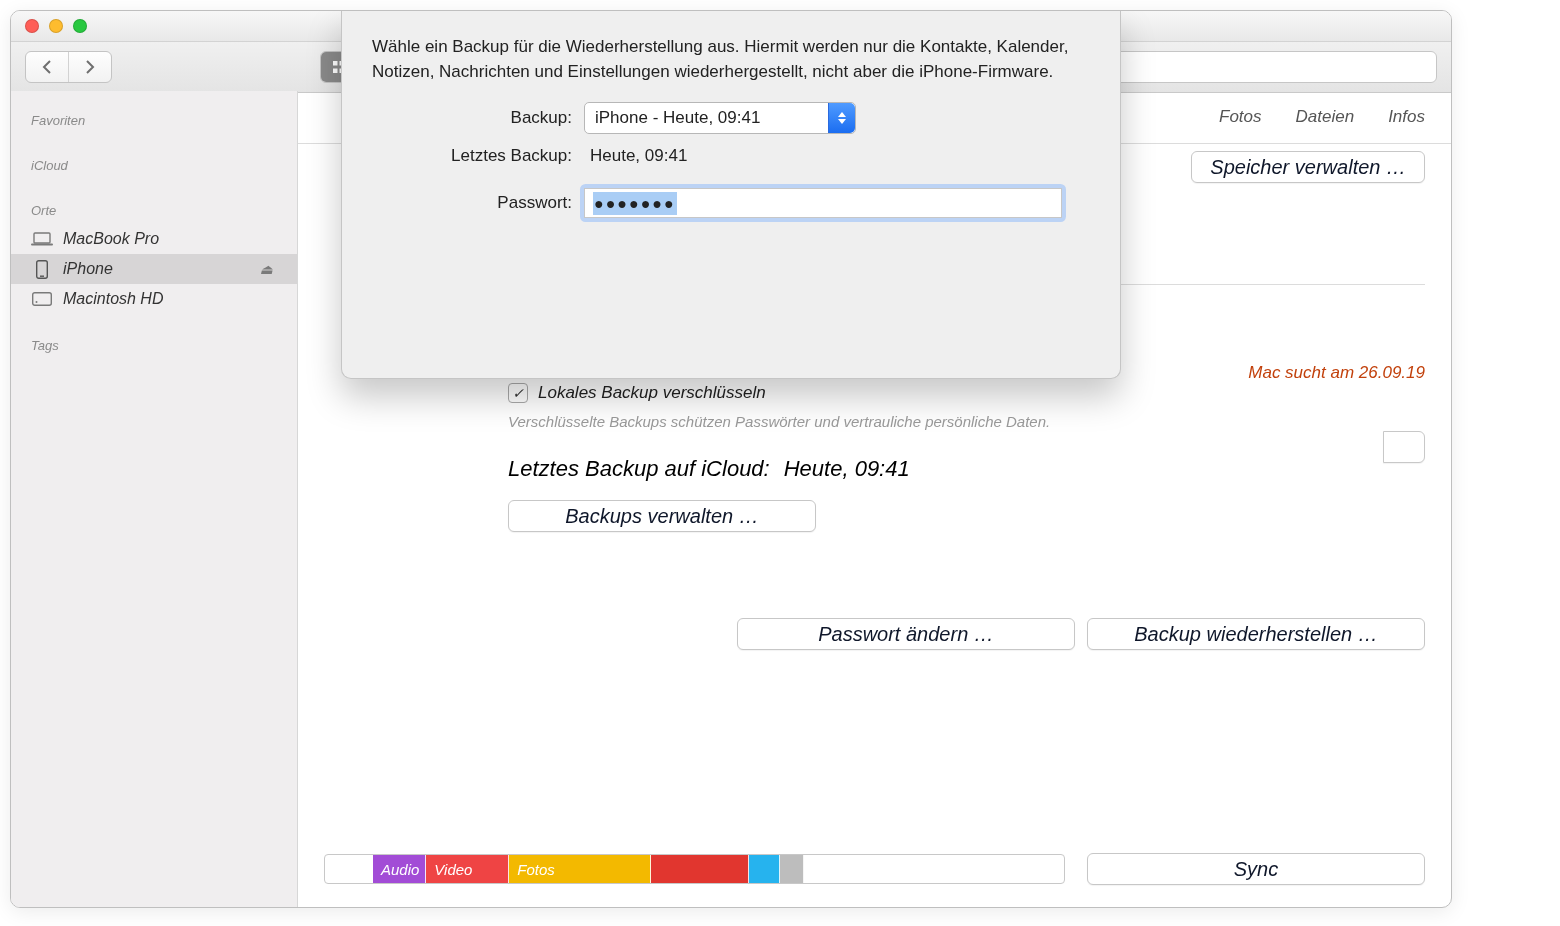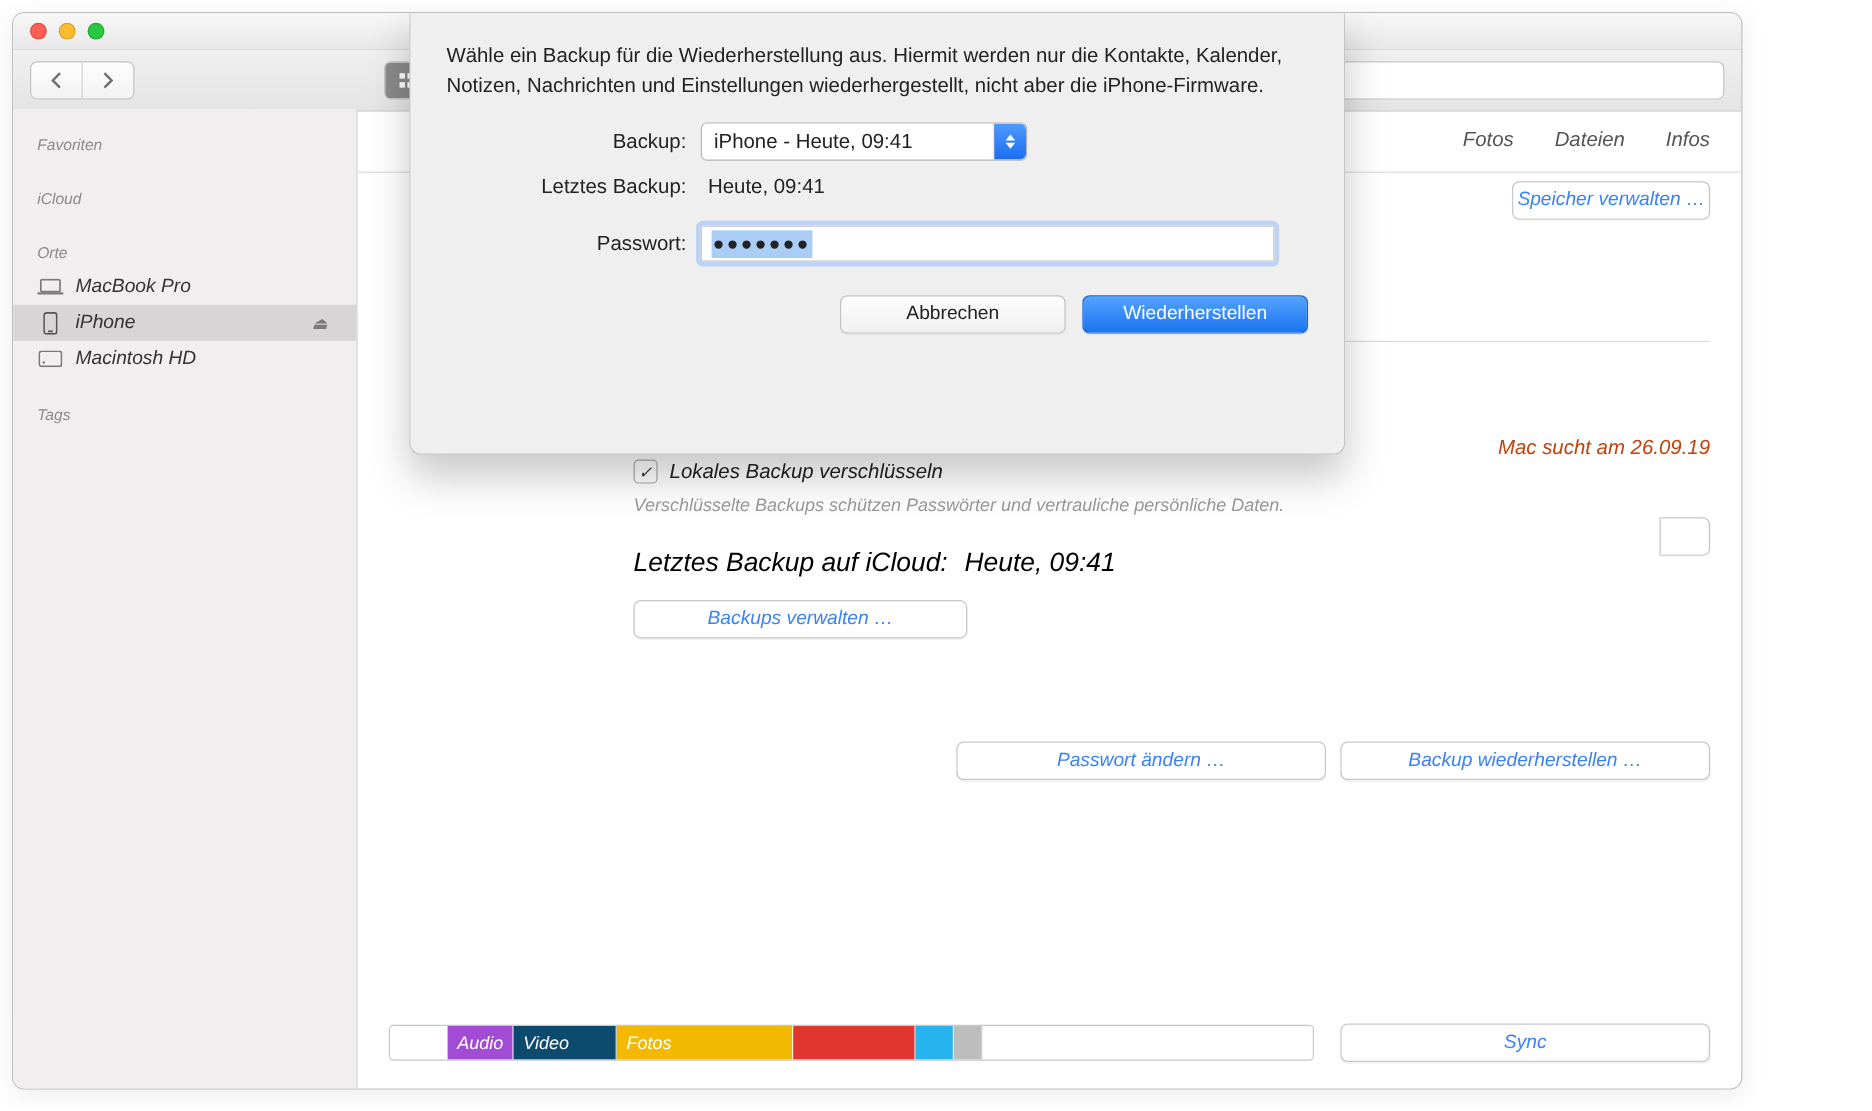--- a/index.html
+++ b/index.html
@@ -86,24 +86,24 @@
   .sidebar{width:286px;flex-shrink:0;background:var(--sidebar);border-right:1px solid #d7d7d7;padding:12px 0 0 0;}
   .sidecat{font-size:13px;color:#8a8a8a;padding:10px 20px 6px;}
   .sideitem{display:flex;align-items:center;gap:10px;padding:6px 20px;font-size:16px;color:#333;position:relative;}
   .sideitem.sel{background:#d7d5d6;}
   .sicon{width:22px;height:18px;display:inline-flex;align-items:center;justify-content:center;}
   .eject{font-size:14px;color:#7a7a7a;margin-left:auto;margin-right:4px;}
   .content{flex:1;position:relative;overflow:hidden;}
 
   
   .tabs{height:52px;border-bottom:1px solid #dcdcdc;display:flex;align-items:center;justify-content:flex-end;gap:34px;padding:0 26px;font-size:17px;color:#555;}
-  .pillbtn{height:30px;padding:0 3px;background:#fff;border:1px solid #c7c7c7;border-radius:6px;font-size:16px;color:#3b82f6;display:inline-flex;align-items:center;box-shadow:0 1px 1px rgba(0,0,0,.05);}
+  .pillbtn{height:30px;padding:0 18px;background:#fff;border:1px solid #c7c7c7;border-radius:6px;font-size:20px;color:#0f172a;display:inline-flex;align-items:center;box-shadow:0 1px 1px rgba(0,0,0,.05);}
 
   .page{padding:110px 26px 0 60px;}
-  .section{display:flex;gap:28px;align-items:flex-start;margin-top:24px;}
+  .section{display:flex;gap:8px;align-items:flex-start;margin-top:24px;}
   .section .lab{width:142px;text-align:right;font-weight:700;font-size:17px;color:#222;padding-top:2px;}
   .section .bodycol{flex:1;display:flex;flex-direction:column;gap:10px;}
   .radio-row{display:flex;align-items:center;gap:10px;font-size:17px;color:#222;}
   .radio{width:18px;height:18px;border-radius:50%;border:1px solid #aaa;display:inline-flex;align-items:center;justify-content:center;background:#fff;}
   .radio.checked::after{content:"";width:9px;height:9px;border-radius:50%;background:#333;}
   .check{width:18px;height:18px;border-radius:4px;border:1px solid #aaa;display:inline-flex;align-items:center;justify-content:center;background:#fff;}
   .check.checked::after{content:"✓";font-size:14px;color:#333;line-height:1;}
   .hint{font-size:15px;color:#9a9a9a;}
   .row{display:flex;align-items:center;gap:14px;}
   .right-actions{position:absolute;right:26px;display:flex;gap:12px;}
@@ -384,21 +384,21 @@
       </div>
 
       <div class="right-actions r1">
         <div class="pillbtn">Passwort ändern …</div>
         <div class="pillbtn">Backup wiederherstellen …</div>
       </div>
 
       <div class="storagebar">
         <div class="sbar" id="storage-bar">
             <div class="sseg" style="background: rgb(162, 76, 214); width: 6%; margin-left: 48px;">Audio</div>
-            <div class="sseg" style="background: #0c4a6e; width: 10%;">Video</div>
+            <div class="sseg" style="background: #ef4444; width: 10%;">Video</div>
             <div class="sseg" style="background: rgb(243, 185, 0); width: 18%;">Fotos</div>
             <div class="sseg" style="background: rgb(225, 54, 47); width: 12%;"></div>
             <div class="sseg" style="background: rgb(38, 179, 238); width: 3%;"></div>
             <div class="sseg" style="background: rgb(189, 189, 189); width: 2%;"></div>
           </div>
         <div class="pillbtn syncbtn">Sync</div>
       </div>
 
     </div>
   </div>
@@ -421,19 +421,15 @@
 
     <div class="mrow" style="margin-top:22px;">
       <span class="mlab">Passwort:</span>
       <span class="pwwrap">
         <span class="pwinput" style="display:inline-flex;align-items:center;background:#fff;">
           <span class="pw-sel pw-dots">●●●●●●●</span>
         </span>
       </span>
     </div>
 
-    <div class="mbtns">
-      <div class="macbtn">Abbrechen</div>
-      <div class="macbtn primary">Wiederherstellen</div>
-    </div>
   </div>
 
 </div>
 
 </body></html>

